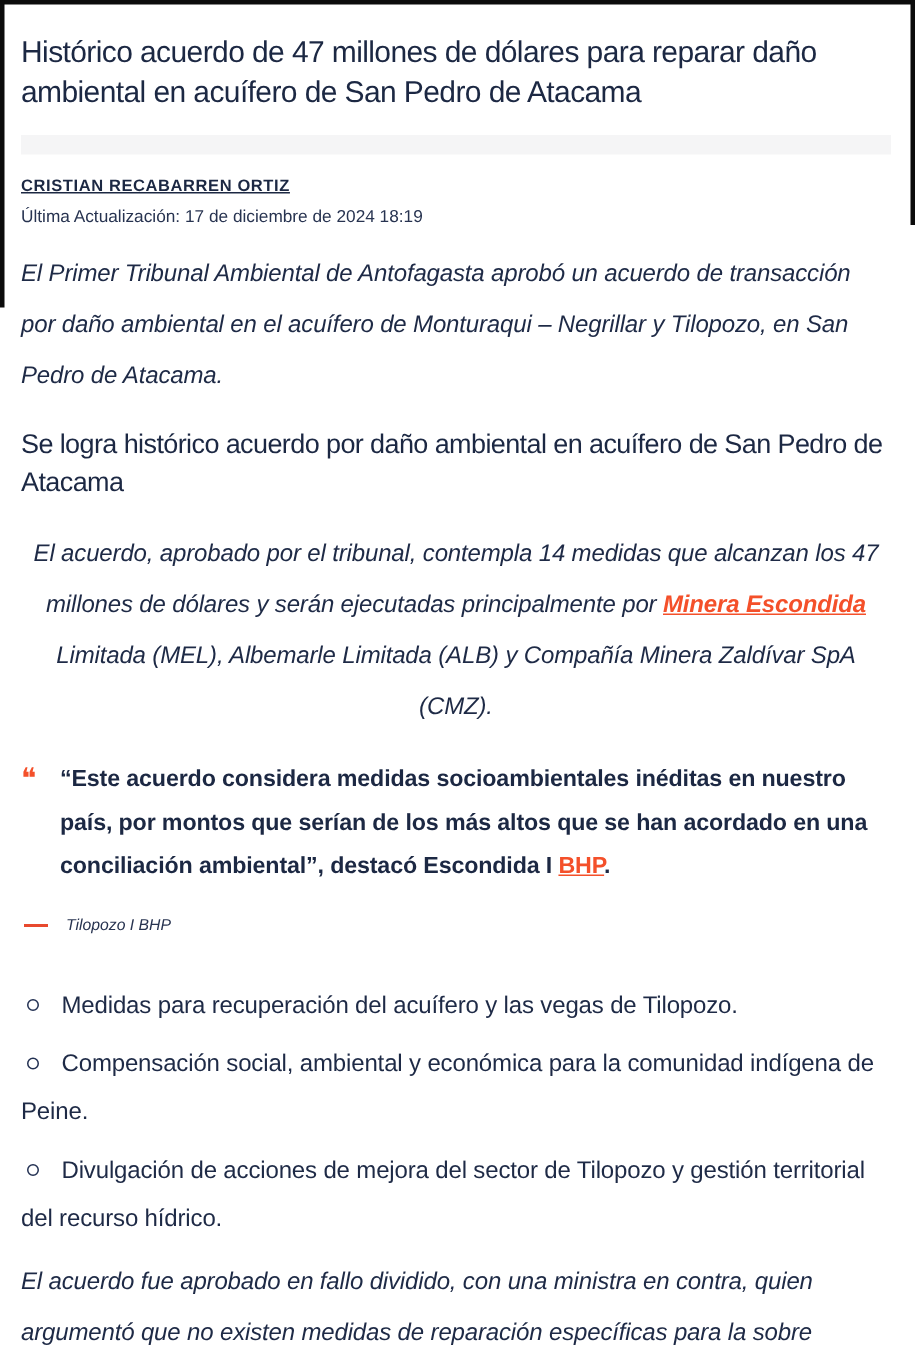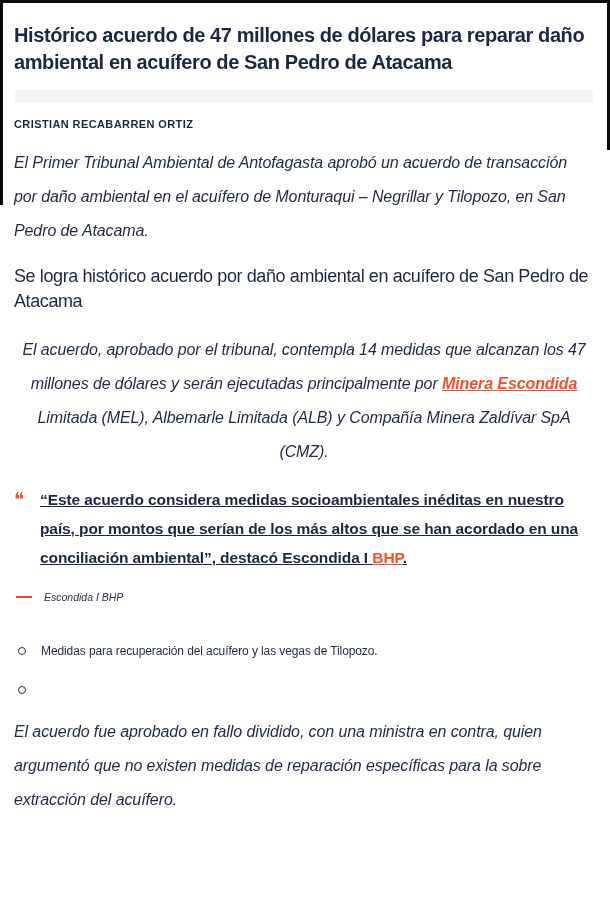--- a/index.html
+++ b/index.html
@@ -13,34 +13,35 @@
   }
   
   .frame-top    { position: absolute; left: 0; top: 0; width: 610px; height: 3px; background: #0b0b0b; }
   .frame-left   { position: absolute; left: 0; top: 0; width: 3px; height: 205px; background: #0b0b0b; }
   .frame-right  { position: absolute; right: 0; top: 0; width: 3px; height: 150px; background: #0b0b0b; }
 
   .content { padding: 0 16px 0 14px; }
 
   .title {
     padding-top: 9px;
-    font-size: 20px; line-height: 27px; font-weight: bold;
+    font-size: 20px; line-height: 27px; font-weight: normal;
     letter-spacing: -0.4px;
     color: #1c2843;
   }
   .ad-bar {
     margin-top: 11px;
     width: 580px; height: 13px;
     background: #f5f5f6;
   }
   .author {
     display: inline-block;
     margin-top: 15px;
     font-size: 11px; font-weight: bold; letter-spacing: 0.4px;
     color: #1c2843;
+    text-decoration: underline;
     text-transform: uppercase;
     cursor: pointer;
   }
   .updated {
     margin-top: 6px;
     font-size: 11.5px; line-height: 14px;
     color: #273350;
   }
   .para {
     margin-top: 14px;
@@ -74,39 +75,38 @@
     font-family: "DejaVu Sans", sans-serif;
     font-size: 19px; line-height: 22px;
     color: #f4502a;
     margin-top: 3px;
   }
   .quote-text {
     font-size: 15.5px; line-height: 29px; font-weight: bold;
     letter-spacing: -0.1px;
     color: #1c2843;
     max-width: 548px;
-    text-decoration: underline;
   }
   .attribution {
     margin-top: 19px;
     display: flex;
     align-items: center;
   }
   .attr-dash {
     width: 16px; height: 2px;
     background: #e8492e;
     margin: 0 12px 0 2px;
   }
   .attr-text {
     font-size: 10.5px; font-style: italic;
     color: #273350;
   }
   .bullets { margin-top: 32px; }
   .bullet {
-    font-size: 12px; line-height: 32px;
+    font-size: 16px; line-height: 32px;
     letter-spacing: -0.1px;
     color: #1e2a46;
     max-width: 585px;
     margin-bottom: 7px;
   }
   .dot {
     display: inline-block;
     width: 6px; height: 6px;
     border: 1.5px solid #223052;
     border-radius: 50%;
@@ -124,37 +124,39 @@
 
 <div class="content">
 
   <h1 class="title">Histórico acuerdo de 47 millones de dólares para reparar daño ambiental en acuífero de San Pedro de Atacama</h1>
 
   <div class="ad-bar"></div>
 
   <div>
     <a class="author">CRISTIAN RECABARREN ORTIZ</a>
   </div>
+  <div class="updated">Última Actualización: 17 de diciembre de 2024 18:19</div>
 
   <p class="para">El Primer Tribunal Ambiental de Antofagasta aprobó un acuerdo de transacción por daño ambiental en el acuífero de Monturaqui – Negrillar y Tilopozo, en San Pedro de Atacama.</p>
 
   <h2 class="subheading">Se logra histórico acuerdo por daño ambiental en acuífero de San Pedro de Atacama</h2>
 
   <p class="para body-rich"><span>El acuerdo, aprobado por el tribunal, contempla 14 medidas que alcanzan los 47 millones de dólares y serán ejecutadas principalmente por </span><a class="rich-link">Minera Escondida</a><span> Limitada (MEL), Albemarle Limitada (ALB) y Compañía Minera Zaldívar SpA (CMZ).</span></p>
 
   <div class="quote">
     <span class="quote-icon">❝</span>
     <div class="quote-text"><span>“Este acuerdo considera medidas socioambientales inéditas en nuestro país, por montos que serían de los más altos que se han acordado en una conciliación ambiental”, destacó Escondida I </span><a class="rich-link">BHP</a><span>.</span></div>
   </div>
 
   <div class="attribution">
     <span class="attr-dash"></span>
-    <span class="attr-text">Escondida I BHP</span>
+    <span class="attr-text">Tilopozo I BHP</span>
   </div>
 
   <div class="bullets">
     <div class="bullet"><span class="dot"></span><span>Medidas para recuperación del acuífero y las vegas de Tilopozo.</span></div>
-    <div class="bullet"><span class="dot"></span></div>
+    <div class="bullet"><span class="dot"></span><span>Compensación social, ambiental y económica para la comunidad indígena de Peine.</span></div>
+    <div class="bullet"><span class="dot"></span><span>Divulgación de acciones de mejora del sector de Tilopozo y gestión territorial del recurso hídrico.</span></div>
   </div>
 
   <p class="para closing">El acuerdo fue aprobado en fallo dividido, con una ministra en contra, quien argumentó que no existen medidas de reparación específicas para la sobre extracción del acuífero.</p>
 
 </div>
 
 </body></html>

